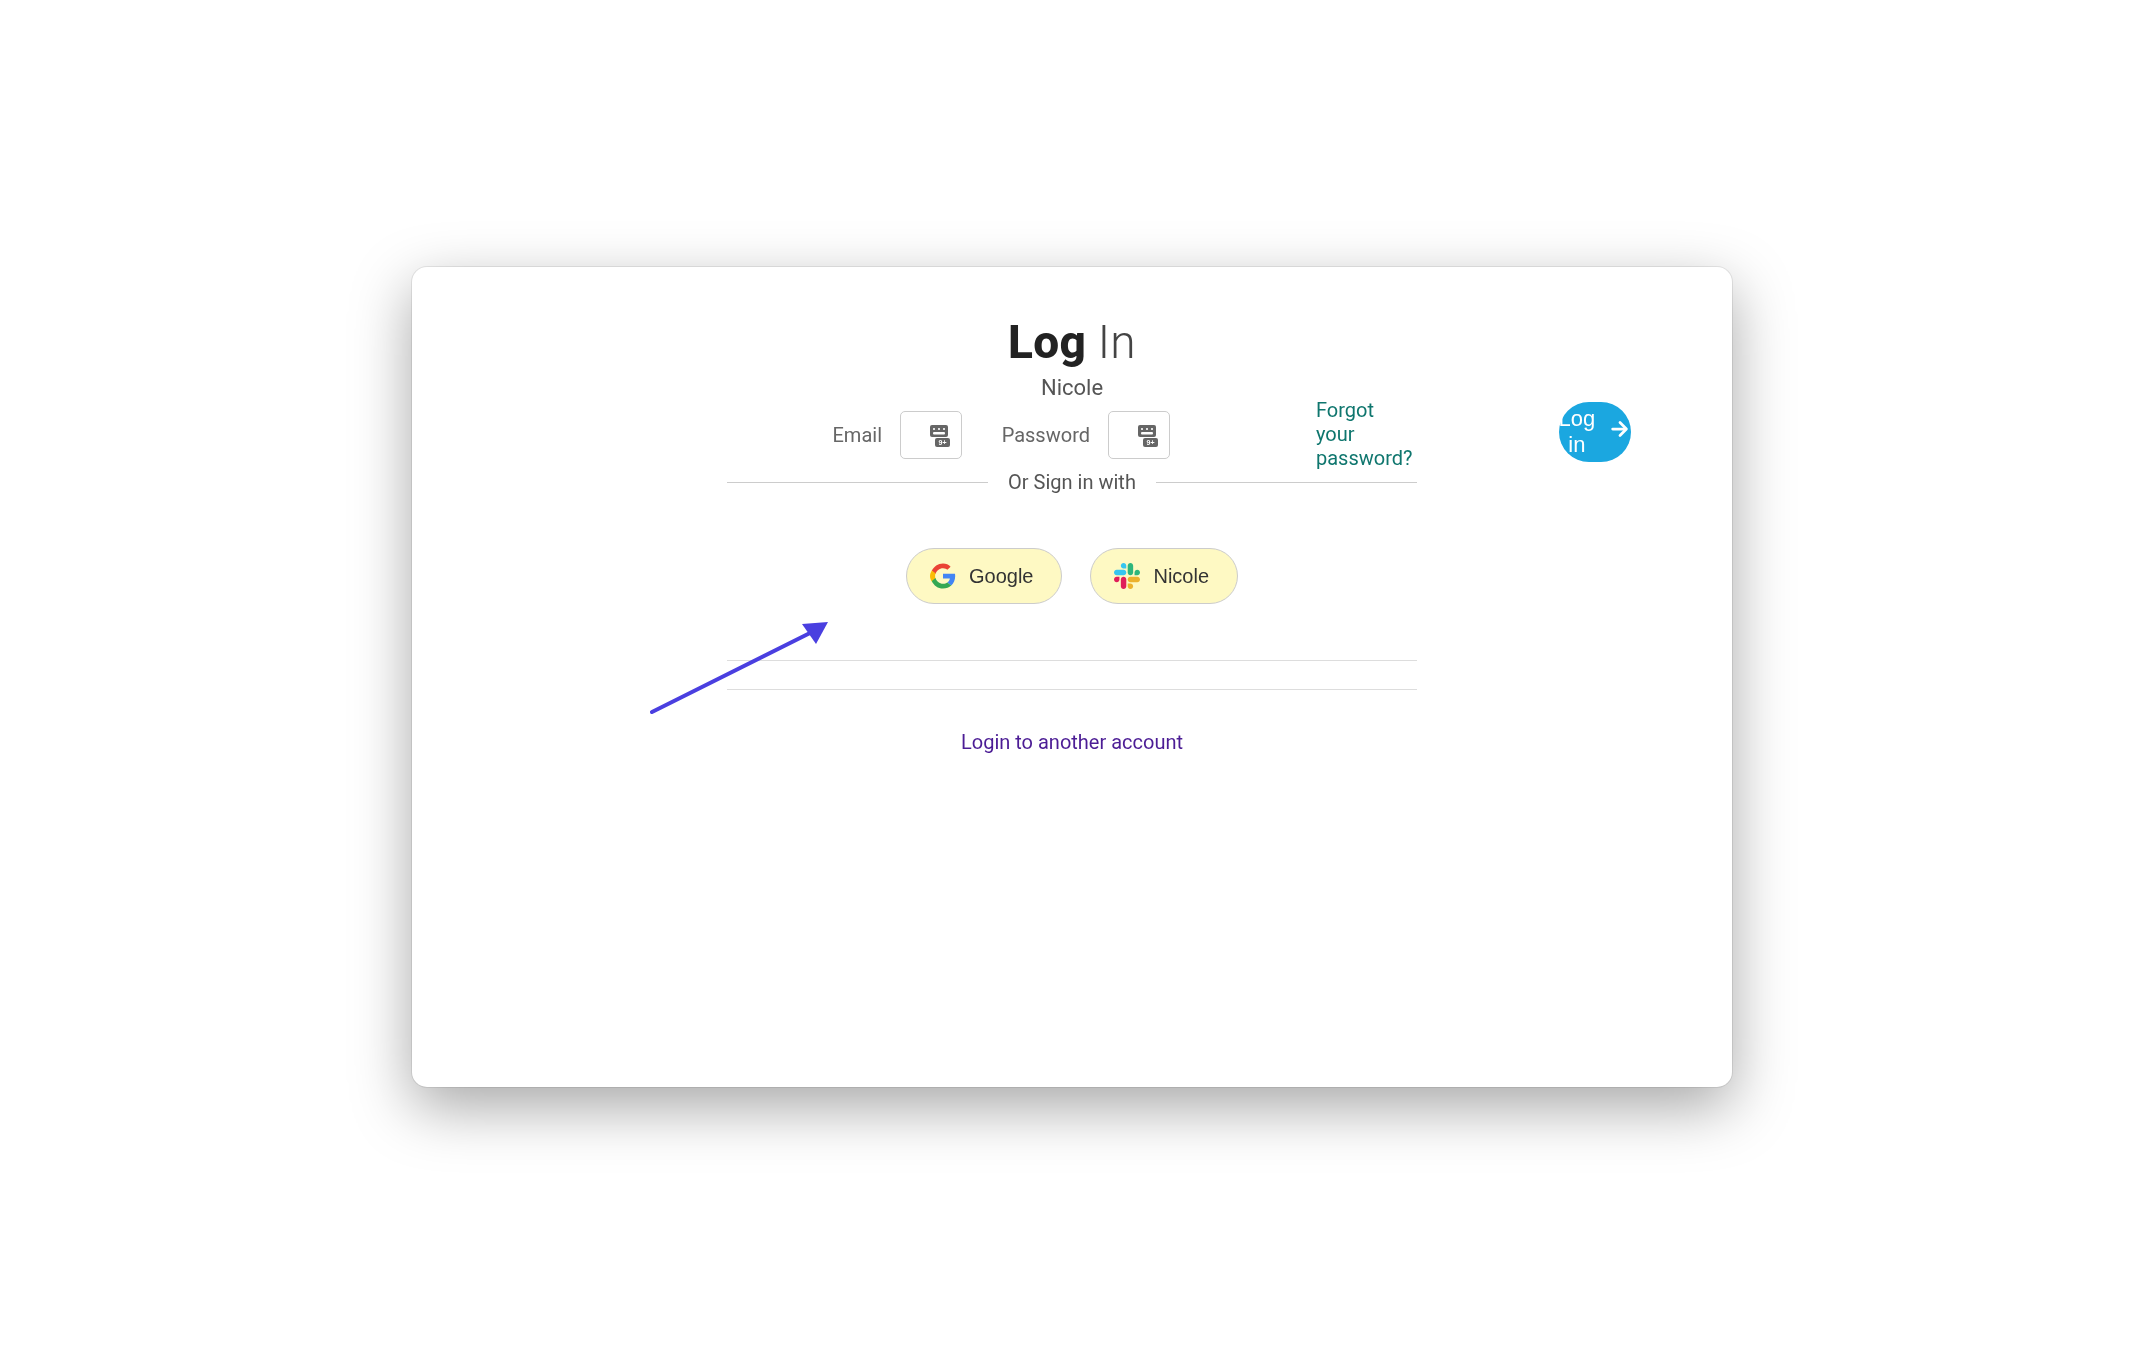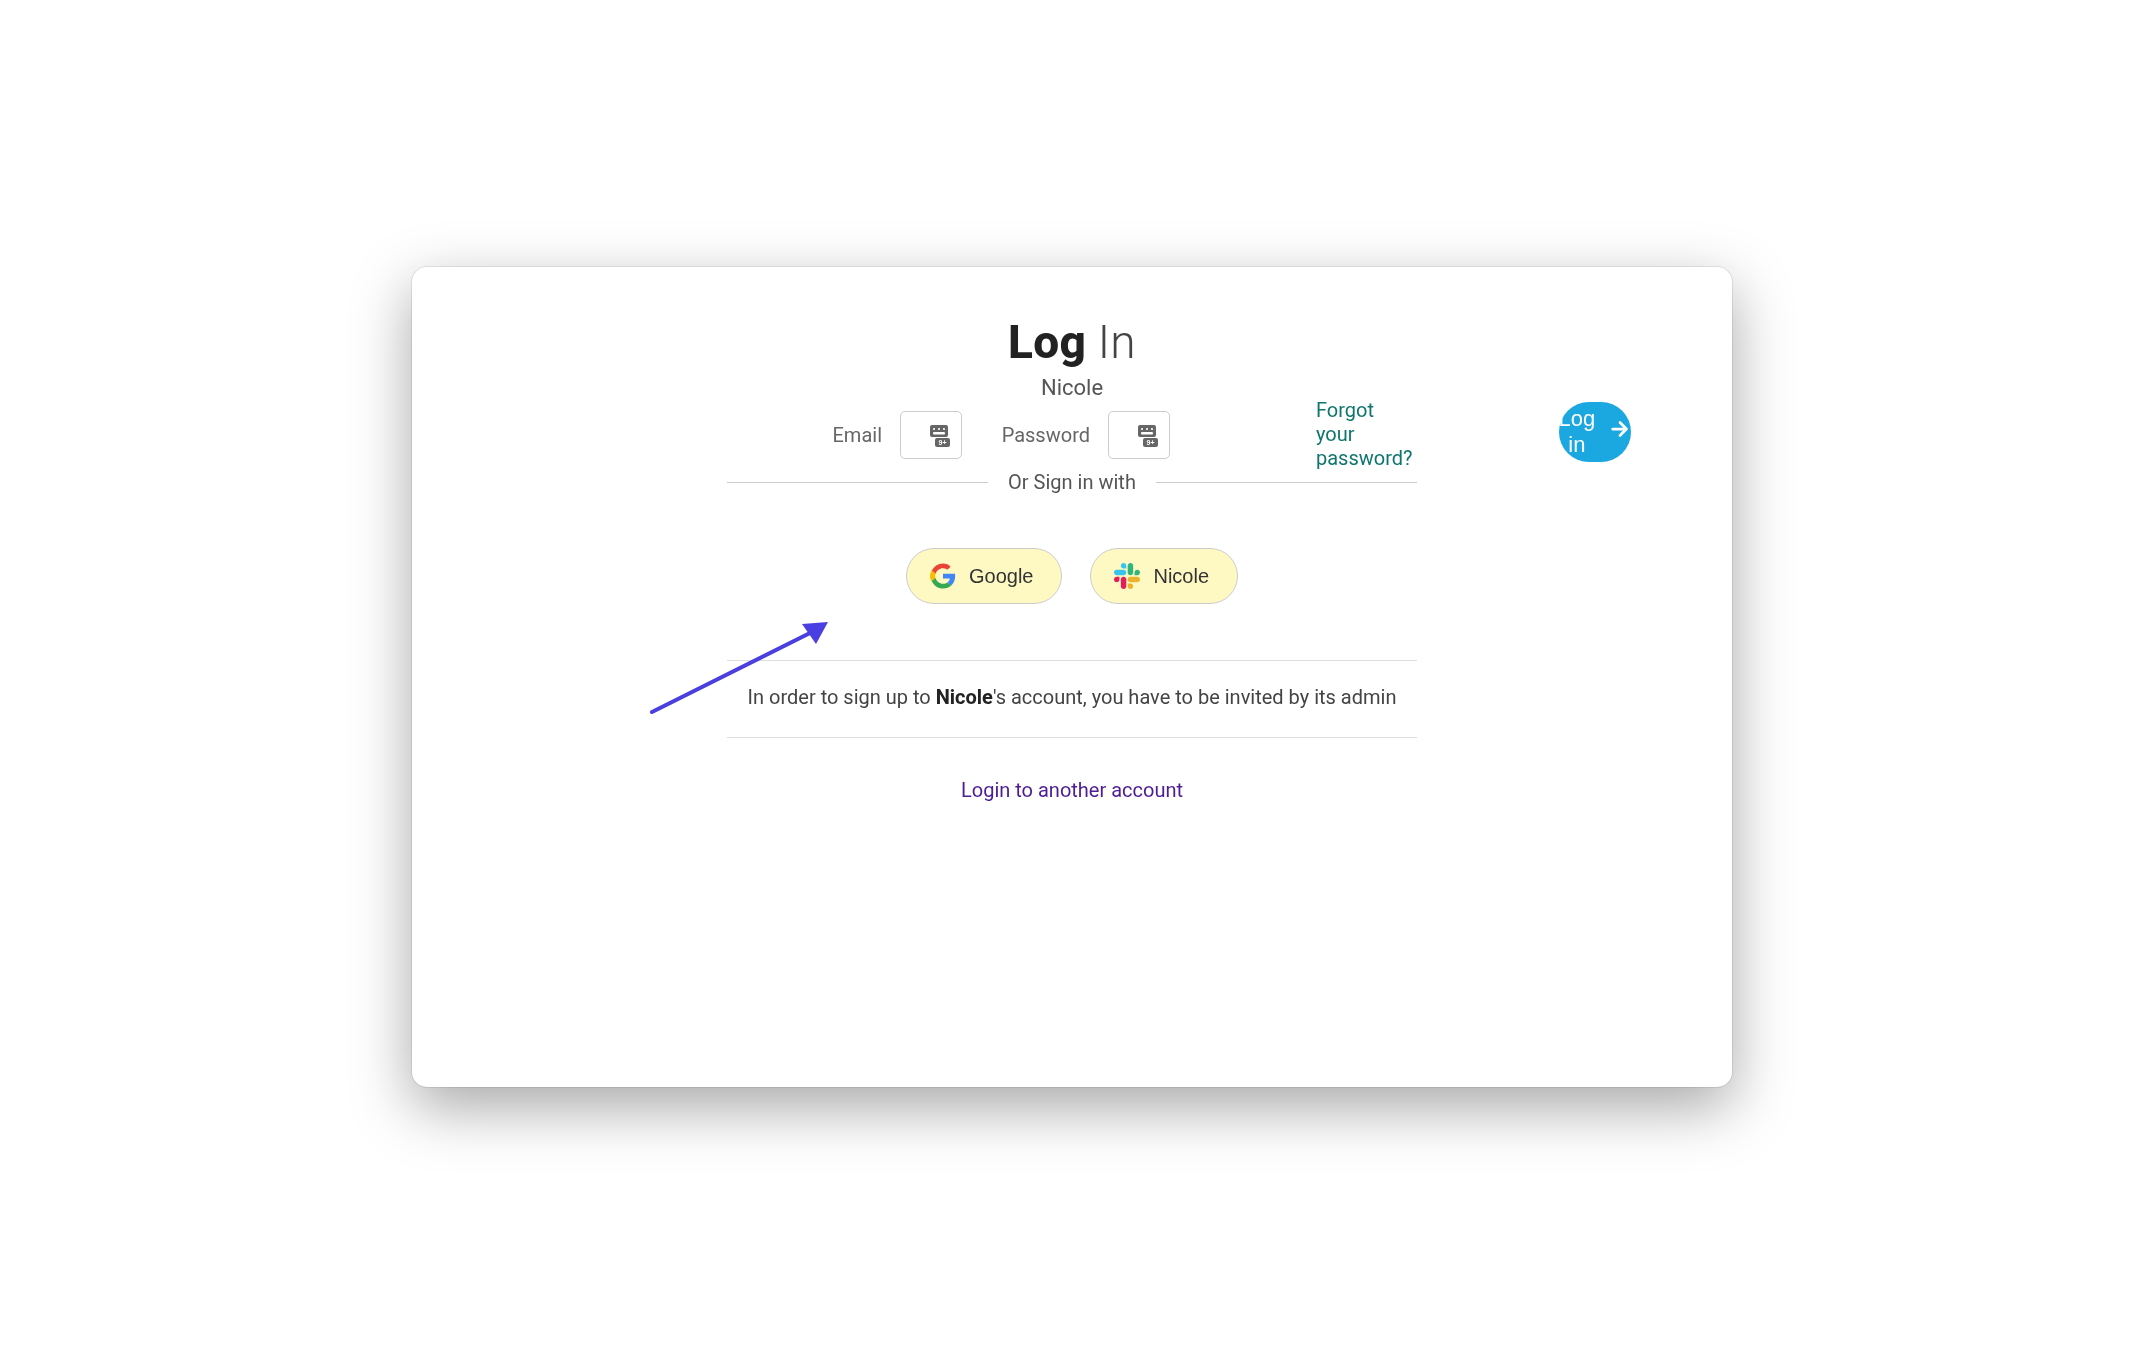--- a/index.html
+++ b/index.html
@@ -273,23 +273,20 @@
             <path fill="#2EB67D" d="M97 45.2c0-7.1 5.8-12.9 12.9-12.9s12.9 5.8 12.9 12.9-5.8 12.9-12.9 12.9H97V45.2zM90.5 45.2c0 7.1-5.8 12.9-12.9 12.9s-12.9-5.8-12.9-12.9V12.9C64.7 5.8 70.5 0 77.6 0s12.9 5.8 12.9 12.9v32.3z"></path>
             <path fill="#ECB22E" d="M77.6 97c7.1 0 12.9 5.8 12.9 12.9s-5.8 12.9-12.9 12.9-12.9-5.8-12.9-12.9V97h12.9zM77.6 90.5c-7.1 0-12.9-5.8-12.9-12.9s5.8-12.9 12.9-12.9h32.3c7.1 0 12.9 5.8 12.9 12.9s-5.8 12.9-12.9 12.9H77.6z"></path>
           </svg>
         </span>
         <span>Nicole</span>
       </button>
     </div>
 
     <div class="hr"></div>
 
-    <div class="invite-text">
-      <span>In order to sign up to </span><span class="bold">Nicole</span><span>'s account, you have to be invited by its admin</span>
-    </div>
 
     <div class="hr2"></div>
 
     <a class="another">Login to another account</a>
 
   </div>
 
   <svg class="arrow" viewBox="0 0 200 110">
     <line x1="10" y1="100" x2="180" y2="15" stroke="#4a3fe0" stroke-width="4" stroke-linecap="round"></line>
     <polygon points="186,10 160,12 174,32" fill="#4a3fe0"></polygon>

